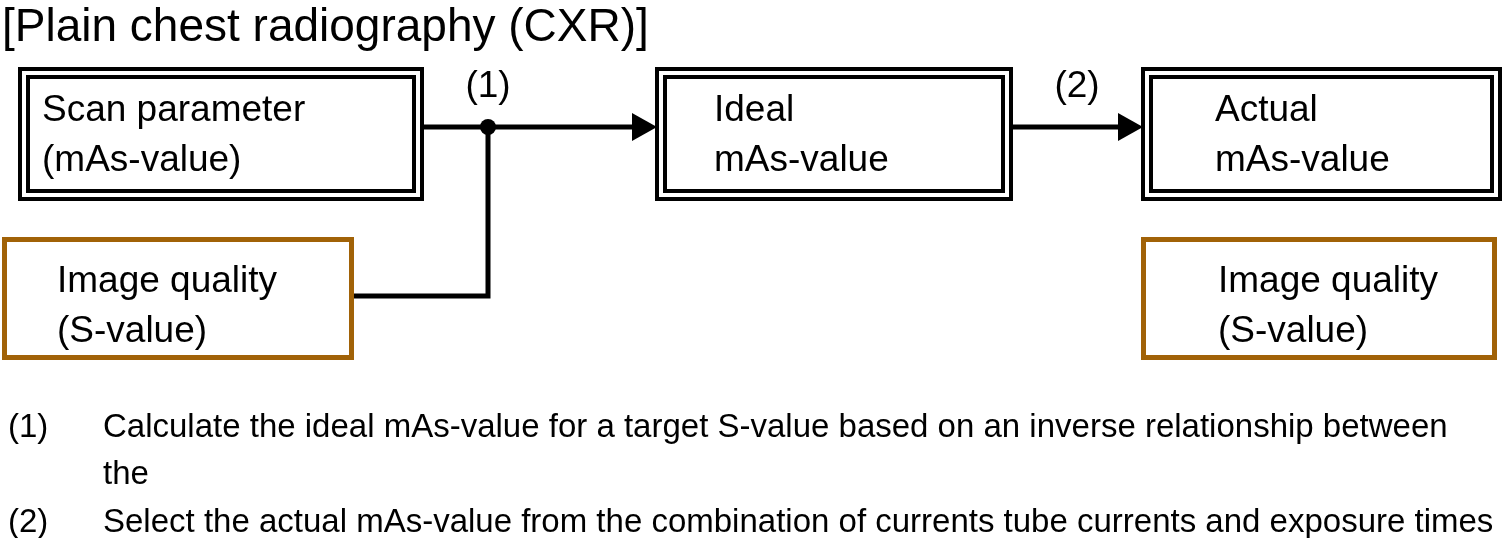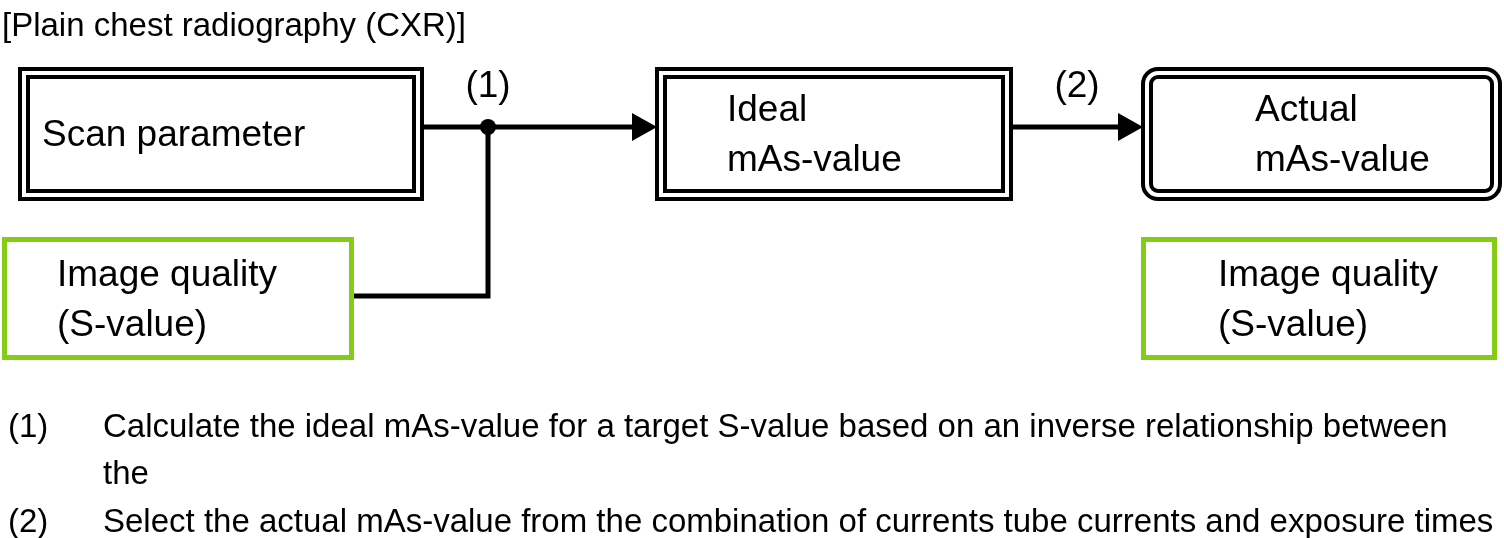--- a/index.html
+++ b/index.html
@@ -13,39 +13,39 @@
     overflow: hidden;
   }
   .connectors {
     position: absolute;
     left: 0; top: 0;
     z-index: 1;
   }
   .heading {
     position: absolute;
     top: 2px;
-    font-size: 33px;
+    font-size: 46px;
     line-height: 46px;
     white-space: nowrap;
     z-index: 2;
   }
   .box {
     position: absolute;
     box-sizing: border-box;
     background: #ffffff;
     display: flex;
     flex-direction: column;
     justify-content: center;
     font-size: 37px;
     line-height: 50px;
     white-space: nowrap;
     z-index: 2;
   }
   .box.double { border: 12px double #000; }
-  .box.single { border: 5px solid #84cc16; }
+  .box.single { border: 5px solid #a16207; justify-content: flex-end; }
   .arrow-label {
     position: absolute;
     top: 64px;
     width: 120px;
     text-align: center;
     font-size: 37px;
     line-height: 42px;
     z-index: 3;
   }
   .footnote {
@@ -76,33 +76,34 @@
     <g>
       <line x1="1013" y1="127" x2="1120" y2="127" stroke="#000" stroke-width="5"></line>
       <polygon points="1118,113 1118,141 1143,127" fill="#000"></polygon>
     </g>
   </svg>
 
   <div class="heading" style="left:2px;">[Plain chest radiography (CXR)]</div>
 
   <div class="box double" style="left:18px; top:67px; width:406px; height:134px; padding-left:12px;">
     <span>Scan parameter</span>
+    <span>(mAs-value)</span>
   </div>
 
   <div class="box single" style="left:2px; top:237px; width:352px; height:123px; padding-left:50px;">
     <span>Image quality</span>
     <span>(S-value)</span>
   </div>
 
-  <div class="box double" style="left:655px; top:67px; width:358px; height:134px; padding-left:60px;">
+  <div class="box double" style="left:655px; top:67px; width:358px; height:134px; padding-left:47px;">
     <span>Ideal</span>
     <span>mAs-value</span>
   </div>
 
-  <div class="box double" style="left:1141px; top:67px; width:361px; height:134px; padding-left:102px;border-radius:17px;">
+  <div class="box double" style="left:1141px; top:67px; width:361px; height:134px; padding-left:62px;">
     <span>Actual</span>
     <span>mAs-value</span>
   </div>
 
   <div class="box single" style="left:1141px; top:237px; width:356px; height:123px; padding-left:72px;">
     <span>Image quality</span>
     <span>(S-value)</span>
   </div>
 
   <div class="arrow-label" style="left:428px;">(1)</div>

